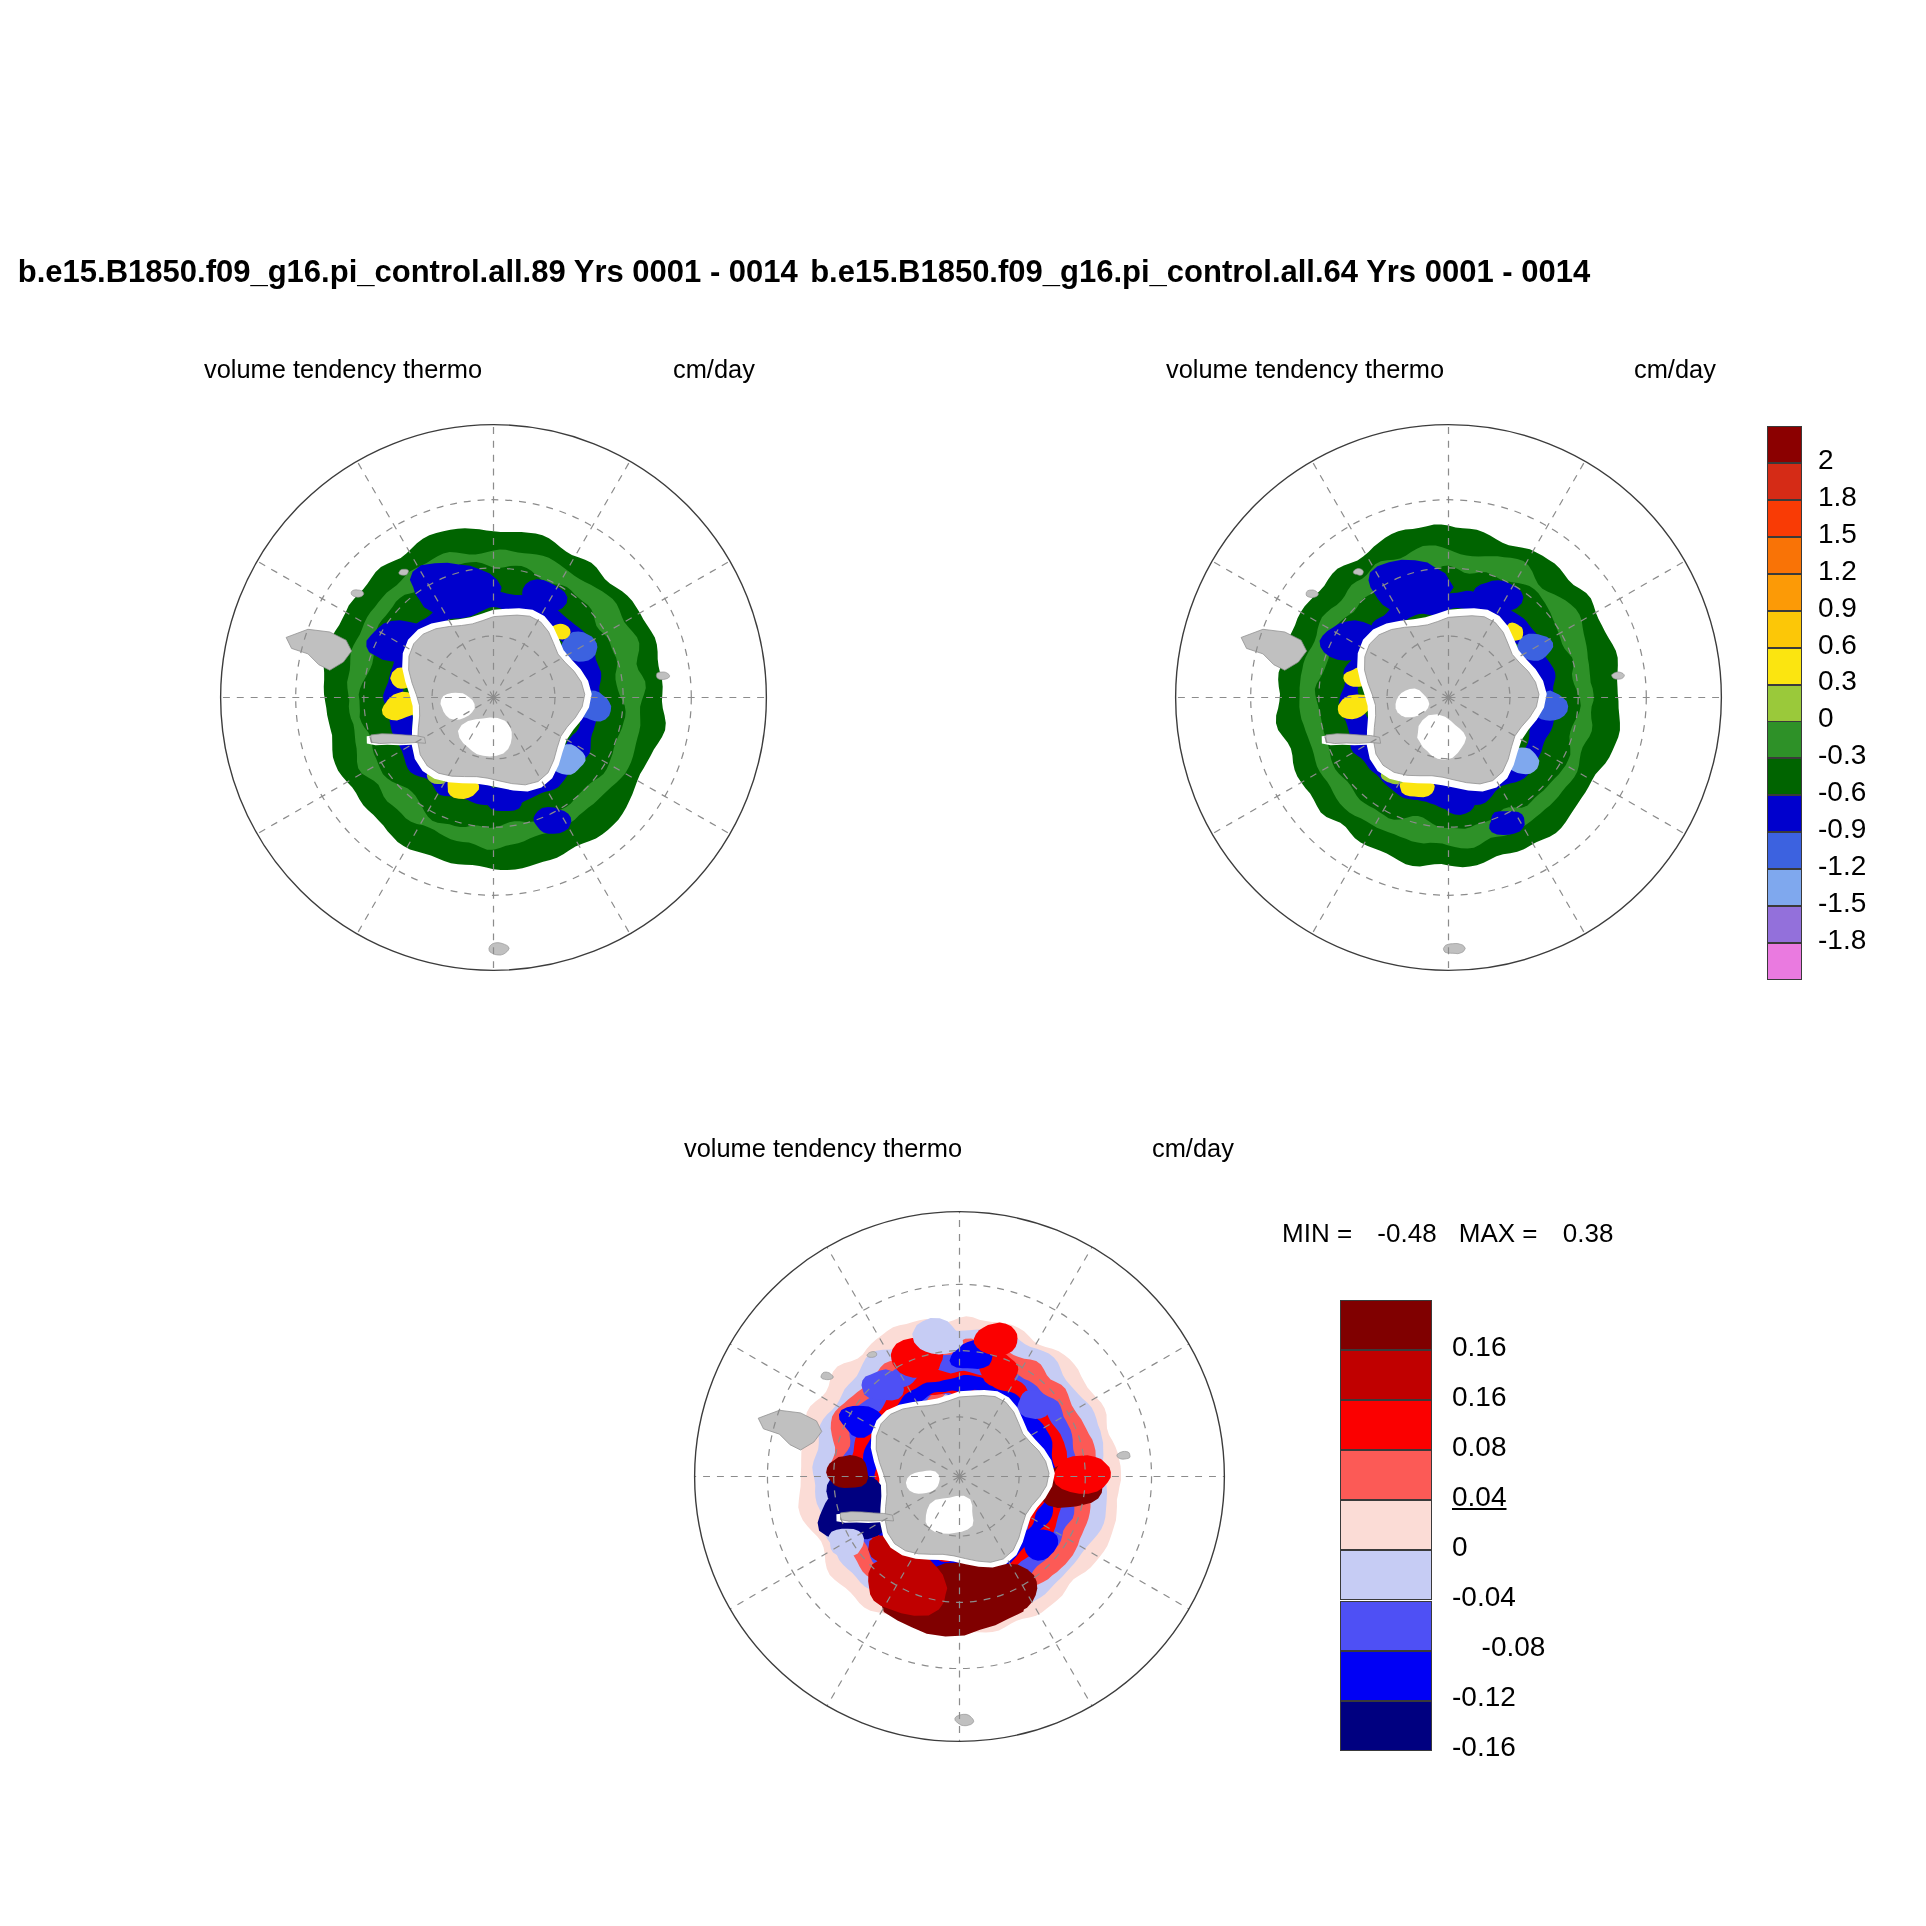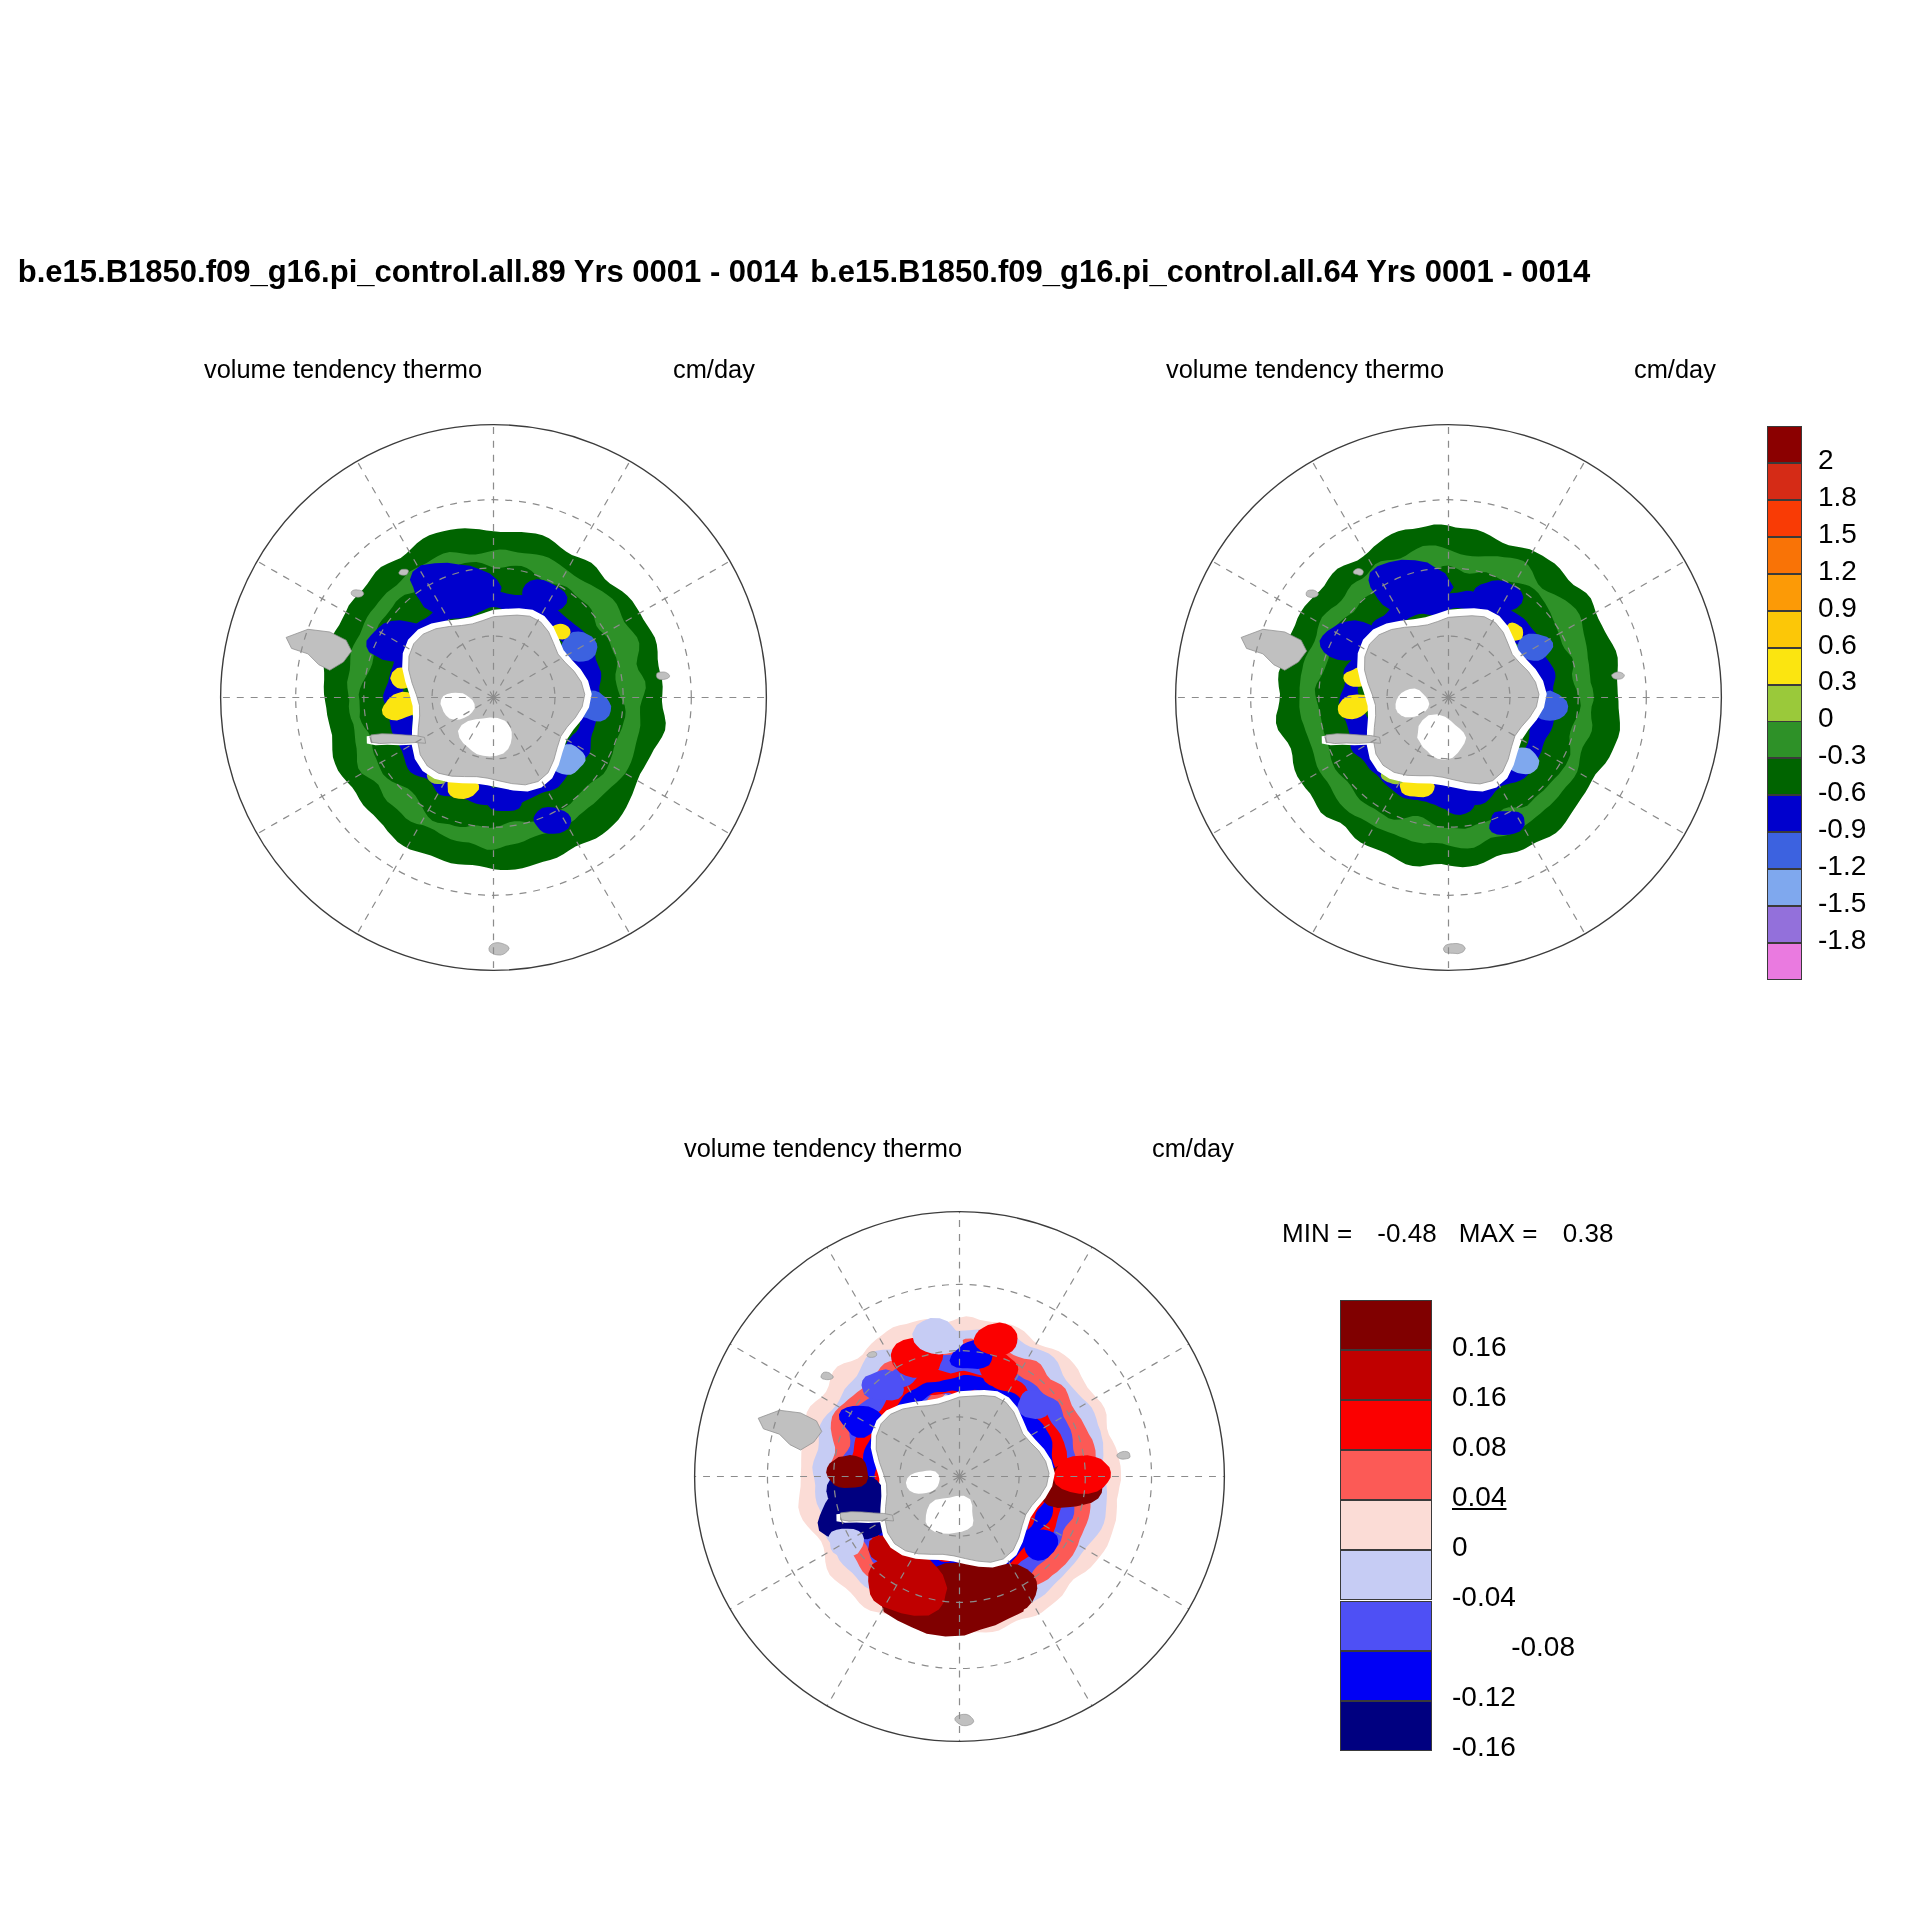--- a/index.html
+++ b/index.html
@@ -347,19 +347,19 @@
       <div class="band" style="top: 351px; height: 50px; background: rgb(0, 0, 245);"></div>
       <div class="band" style="top: 401px; height: 50px; background: rgb(0, 0, 128);"></div>
     </div>
   <div id="cbar-diff-labels">
       <div class="cbar-label" style="left: 1452px; top: 1333px; font-size: 28px; width: 123px; text-align: left;">0.16</div>
       <div class="cbar-label" style="left: 1452px; top: 1383px; font-size: 28px; width: 123px; text-align: left;">0.16</div>
       <div class="cbar-label" style="left: 1452px; top: 1433px; font-size: 28px; width: 123px; text-align: left;">0.08</div>
       <div class="cbar-label" style="left: 1452px; top: 1483px; font-size: 28px; width: 123px; text-align: left; text-decoration: underline;">0.04</div>
       <div class="cbar-label" style="left: 1452px; top: 1533px; font-size: 28px; width: 123px; text-align: left;">0</div>
       <div class="cbar-label" style="left: 1452px; top: 1583px; font-size: 28px; width: 123px; text-align: left;">-0.04</div>
-      <div class="cbar-label" style="left: 1452px; top: 1633px; font-size: 28px; width: 123px; text-align: right;">-0.08</div>
+      <div class="cbar-label" style="left: 1452px; top: 1633px; font-size: 28px; width: 123px; text-align: center;">-0.08</div>
       <div class="cbar-label" style="left: 1452px; top: 1683px; font-size: 28px; width: 123px; text-align: left;">-0.12</div>
       <div class="cbar-label" style="left: 1452px; top: 1733px; font-size: 28px; width: 123px; text-align: left;">-0.16</div>
     </div>
 
 </div>
 
 
 </body></html>

